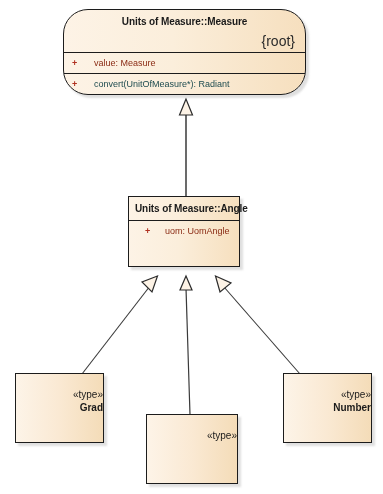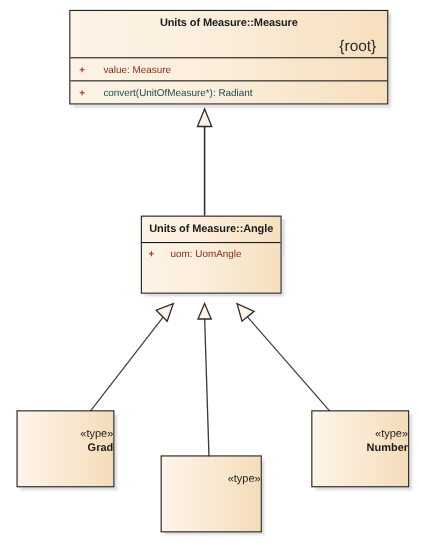--- a/index.html
+++ b/index.html
@@ -151,43 +151,43 @@
       <polygon points="186,276 180,290 192,290" fill="#fdf3e6" stroke="#2b2b2b" stroke-width="1.2" stroke-linejoin="miter"></polygon>
     </g>
 
      Angle --&gt;
     <g>
       <line x1="300" y1="374" x2="224" y2="287" stroke="#3a3a3a" stroke-width="1.1"></line>
       <polygon points="215.5,276 220,292 231,283" fill="#fdf3e6" stroke="#2b2b2b" stroke-width="1.2" stroke-linejoin="miter"></polygon>
     </g>
   </svg>
 
-  <div class="uml-class" id="class-measure" style="left:63px; top:9px; width:290px;">
+  <div class="uml-class" id="class-measure" style="left:63px; top:9px; width:243px;border-radius:25px;">
 
     <div class="class-name-band with-divider">
       <span class="class-title">Units of Measure::Measure</span>
       <span class="class-property-constraint">{root}</span>
     </div>
 
     <div class="class-compartment with-divider">
       <span class="member-visibility">+</span><span class="member-text-attr">value: Measure</span>
     </div>
 
     <div class="class-compartment">
       <span class="member-visibility">+</span><span class="member-text-op">convert(UnitOfMeasure*): Radiant</span>
     </div>
   </div>
 
-  <div class="uml-class" id="class-angle" style="left:128px; top:196px; width:128px; height:71px;">
+  <div class="uml-class" id="class-angle" style="left:128px; top:196px; width:112px; height:71px;">
 
     <div class="class-name-band with-divider" style="padding:6px 6px 5px 6px;">
       <span class="class-title">Units of Measure::Angle</span>
     </div>
 
-    <div class="class-compartment" style="padding-left:6px;">
+    <div class="class-compartment" style="padding-left:16px;">
       <span class="member-visibility" style="width:20px;">+</span><span class="member-text-attr">uom: UomAngle</span>
     </div>
   </div>
 
   <div class="uml-type-box" id="type-grad" style="left:15px; top:373px; width:89px; height:70px;">
     <span class="stereotype-label">«type»</span>
     <span class="type-name-label">Grad</span>
   </div>
 
   <div class="uml-type-box" id="type-gon" style="left:146px; top:414px; width:92px; height:70px;">

